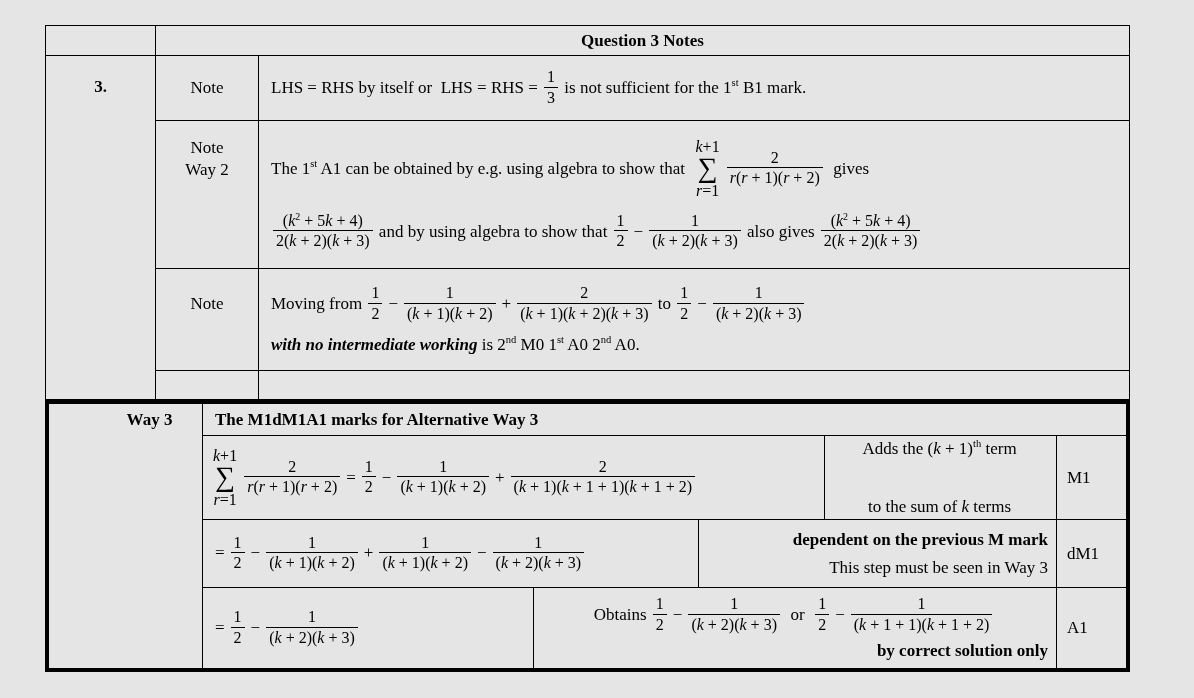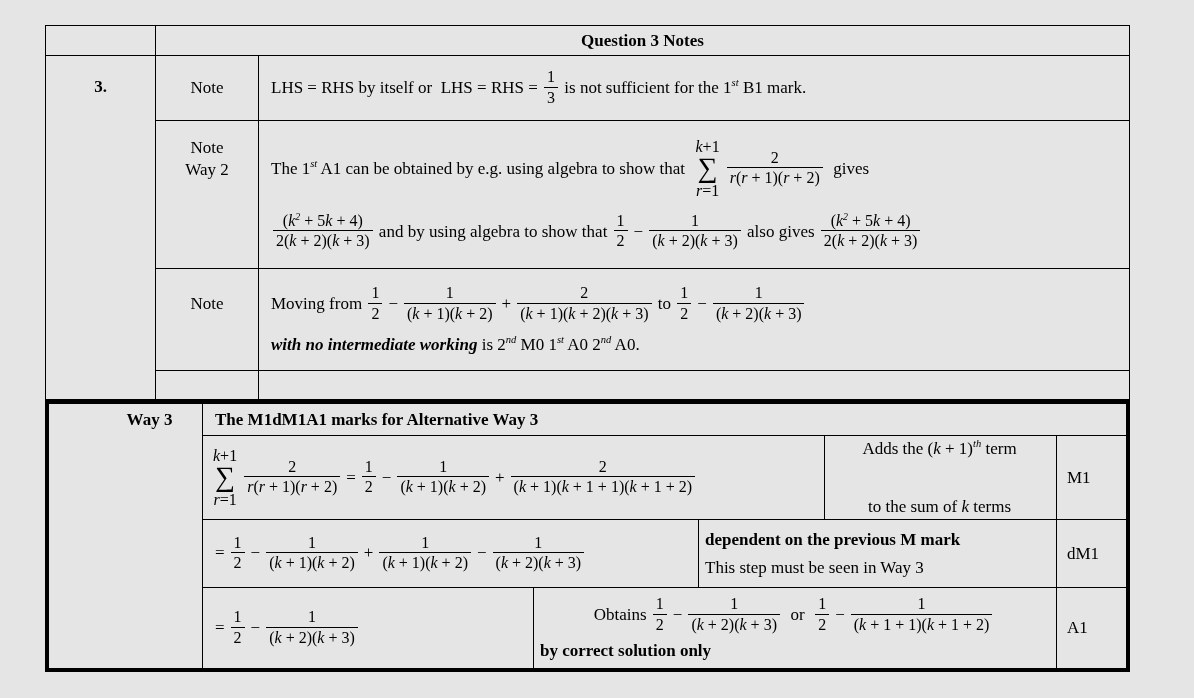--- a/index.html
+++ b/index.html
@@ -78,38 +78,38 @@
     padding: 2px 8px 2px 6px; line-height: 1.25;
   }
   .r-m1 .wannot { width: 232px; gap: 36px; }
   .r-dm1 .wannot { width: 358px; }
   .r-a1 .wannot { width: 523px; }
   .wmark { flex: 1; display: flex; align-items: center; padding-left: 10px; }
 
   
   .mline { display: flex; align-items: center; white-space: pre; min-height: 20px; }
   .l-center { justify-content: center; }
-  .l-right { justify-content: flex-start; }
+  .l-right { justify-content: flex-end; }
   .rm { font-style: normal; }
   .bd { font-weight: bold; }
   .bi { font-weight: bold; font-style: italic; }
   .mop { margin: 0 4px; flex: none; }
   .frac {
     display: inline-flex; flex-direction: column; align-items: center;
     vertical-align: middle; margin: 0 2px; font-size: 16px; flex: none;
   }
   .fnum { display: block; padding: 0 3px; line-height: 1.15; }
   .fden { display: block; padding: 0 3px; line-height: 1.25; border-top: 1px solid #000; }
   .bigsum {
     display: inline-flex; flex-direction: column; align-items: center;
     margin: 0 5px 0 2px; flex: none; line-height: 1;
   }
   .sigma { font-size: 28px; line-height: 0.95; }
   .slim { font-size: 16px; line-height: 1.1; }
-  sup { font-size: 0.62em; line-height: 0; font-style: italic; }
+  sup { font-size: 0.62em; line-height: 0; }
   i { font-style: italic; }
 </style>
 </head>
 <body>
 
 <div class="page">
 
   <div class="tbl">
     <div class="trow hdr-row">
       <div class="c1"></div>

